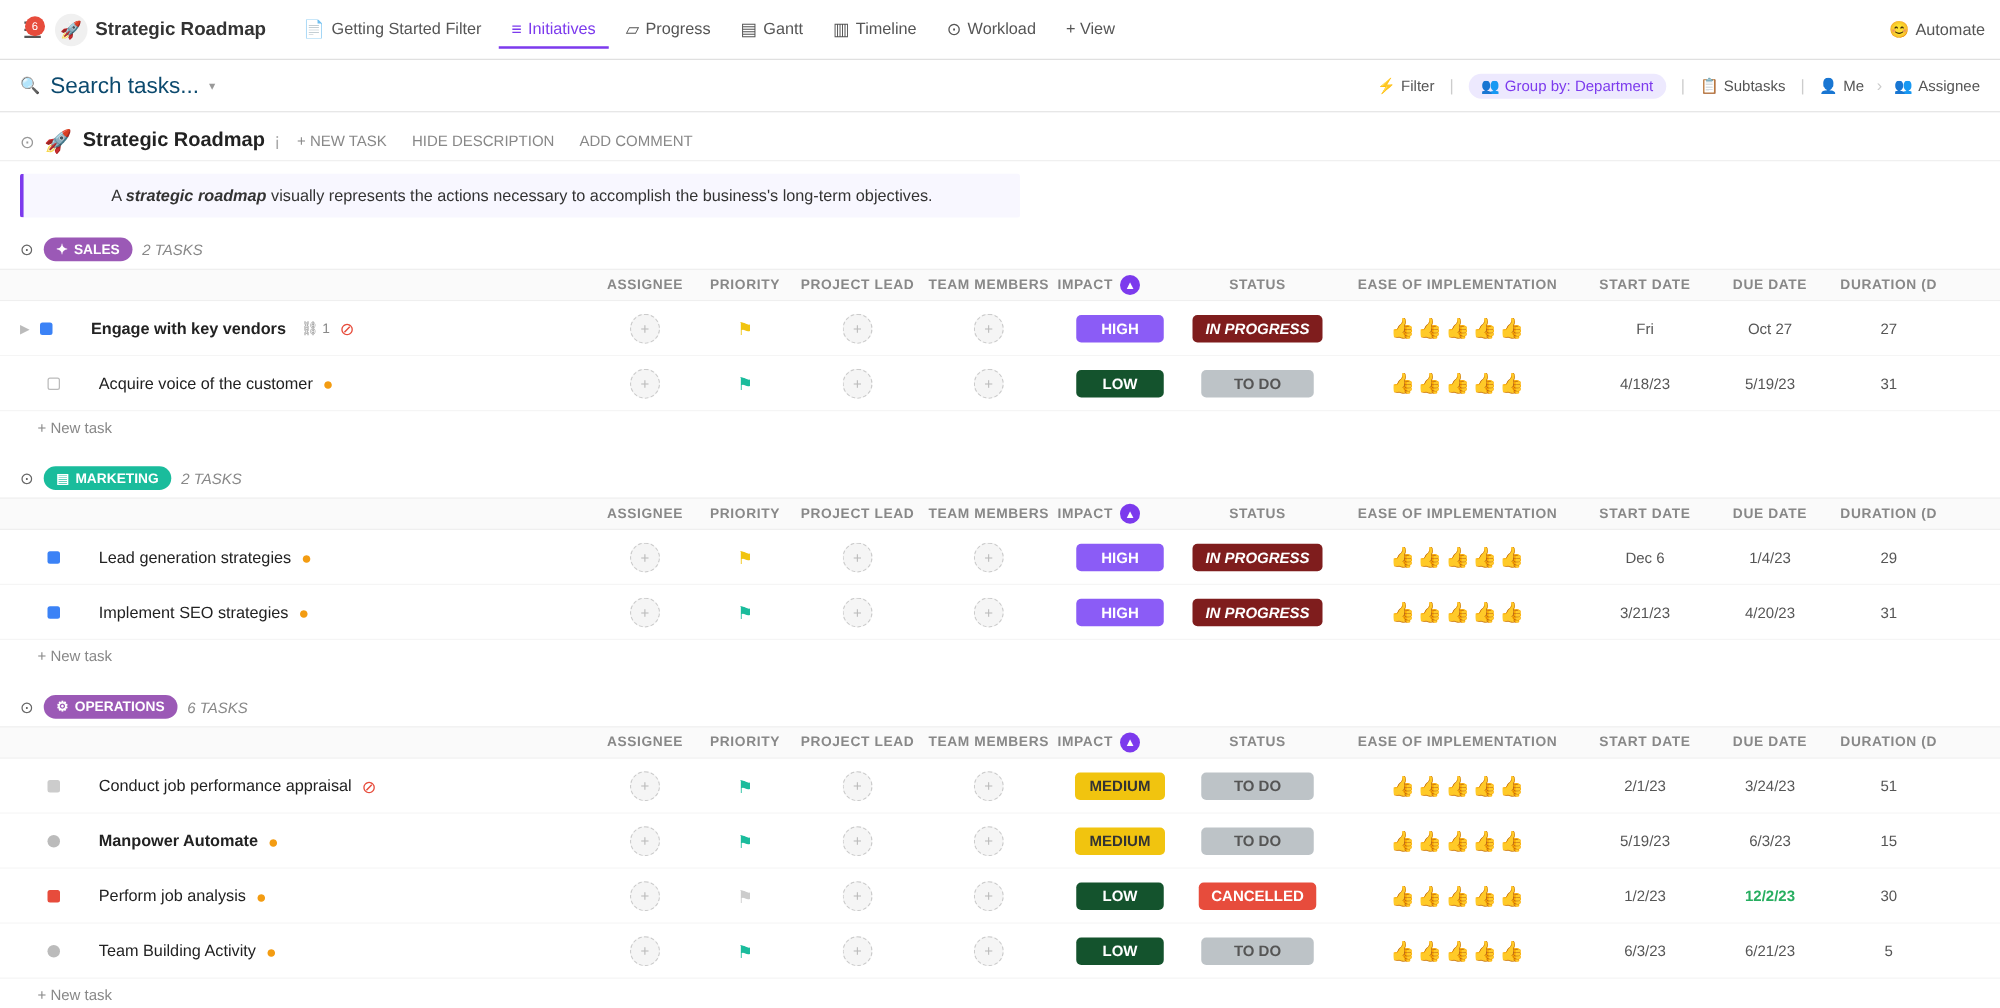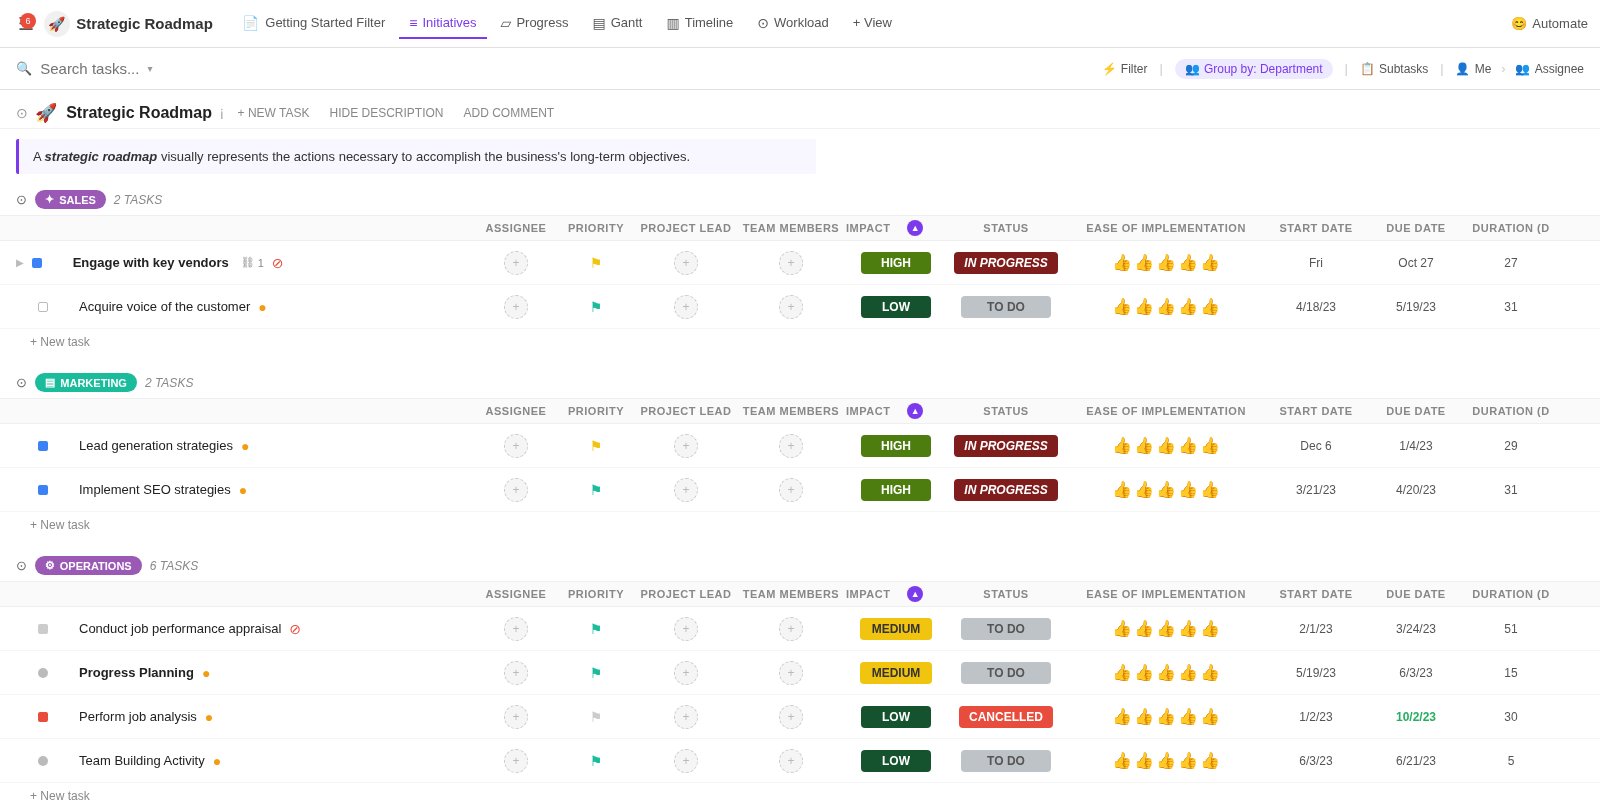--- a/index.html
+++ b/index.html
@@ -31,21 +31,21 @@
 
     
     .project-header { padding: 12px 16px 4px 16px; display: flex; align-items: center; gap: 8px; border-bottom: 1px solid #f0f0f0; }
     .project-header-collapse { color: #999; cursor: pointer; font-size: 14px; }
     .project-icon { font-size: 18px; }
     .project-title { font-size: 16px; font-weight: 600; color: #222; }
     .project-info-icon { color: #aaa; cursor: pointer; font-size: 14px; }
     .project-action { color: #888; font-size: 12px; cursor: pointer; padding: 3px 6px; }
 
     
-    .description-box { margin: 10px 16px; border-left: 3px solid #7c3aed; background: #f8f7ff; padding: 10px 14px; border-radius: 2px; font-size: 13px; color: #333; max-width: 800px; }
+    .description-box { margin: 10px 16px; border-left: 3px solid #7c3aed; background: #f8f7ff; padding: 10px 14px; border-radius: 2px; font-size: 13px; color: #333; max-width: 800px; text-align: center; }
     .description-box strong { font-weight: 700; font-style: italic; }
 
     
     .section { margin-top: 8px; }
 
     
     .section-header { display: flex; align-items: center; gap: 8px; padding: 6px 16px; background: #fff; }
     .section-collapse { color: #666; cursor: pointer; font-size: 13px; }
     .section-tag { display: flex; align-items: center; gap: 5px; padding: 3px 10px; border-radius: 12px; font-size: 11px; font-weight: 700; color: #fff; cursor: pointer; }
     .section-tag-sales { background: #9b59b6; }
@@ -75,21 +75,21 @@
 
     .assignee-cell, .priority-cell, .lead-cell, .members-cell { display: flex; justify-content: center; align-items: center; }
     .avatar-circle { width: 24px; height: 24px; border-radius: 50%; border: 1px dashed #ccc; background: #f5f5f5; display: flex; align-items: center; justify-content: center; color: #bbb; font-size: 12px; cursor: pointer; }
     .flag-icon { font-size: 14px; cursor: pointer; }
     .flag-yellow { color: #f1c40f; }
     .flag-cyan { color: #1abc9c; }
     .flag-gray { color: #ccc; }
 
     .impact-cell { display: flex; justify-content: center; }
     .impact-badge { padding: 4px 12px; border-radius: 4px; font-size: 12px; font-weight: 700; color: #fff; min-width: 70px; text-align: center; }
-    .impact-high { background: #4d7c0f; }
+    .impact-high { background: #8b5cf6; }
     .impact-medium { background: #f1c40f; color: #333; }
     .impact-low { background: #14532d; }
 
     .status-cell { display: flex; justify-content: center; }
     .status-badge { padding: 4px 10px; border-radius: 4px; font-size: 12px; font-weight: 700; color: #fff; min-width: 90px; text-align: center; }
     .status-inprogress { background: #7f1d1d; font-style: italic; }
     .status-todo { background: #bdc3c7; color: #555; }
     .status-cancelled { background: #e74c3c; }
 
     .ease-cell { display: flex; justify-content: center; align-items: center; gap: 2px; }
@@ -97,21 +97,21 @@
     .thumb-active { color: #f1c40f; }
     .thumb-inactive { color: #ddd; }
 
     .date-cell { text-align: center; font-size: 12px; color: #555; }
     .date-green { color: #27ae60; font-weight: 600; }
     .duration-cell { text-align: center; font-size: 12px; color: #555; }
 
     .new-task-row { padding: 6px 16px 10px 30px; color: #888; font-size: 12px; cursor: pointer; }
 
     
-    .impact-sort { display: inline-flex; align-items: center; gap: 17px; }
+    .impact-sort { display: inline-flex; align-items: center; gap: 6px; }
     .sort-arrow { background: #7c3aed; color: #fff; border-radius: 50%; width: 16px; height: 16px; font-size: 9px; display: inline-flex; align-items: center; justify-content: center; }
   </style>
 </head>
 <body>
 
 <div class="top-nav">
   <div class="nav-ham-wrap">
     <div class="nav-hamburger">☰</div>
     <div class="nav-badge">6</div>
   </div>
@@ -150,21 +150,21 @@
 
   <div class="nav-spacer"></div>
   <div class="nav-automate">
     <span>😊</span>
     <span>Automate</span>
   </div>
 </div>
 
 <div class="filter-bar">
   <span style="color:#bbb;">🔍</span>
-  <span style="color:#737373;font-size:15px;cursor:text;">Search tasks...</span>
+  <span style="color:#0c4a6e;font-size:18px;cursor:text;">Search tasks...</span>
   <span class="search-chevron">▾</span>
   <div class="filter-spacer"></div>
   <div class="filter-btn">
     <span>⚡</span>
     <span>Filter</span>
   </div>
   <span class="filter-sep">|</span>
   <div class="filter-btn-active">
     <span>👥</span>
     <span>Group by: Department</span>
@@ -475,21 +475,21 @@
       </div>
       <div class="date-cell">2/1/23</div>
       <div class="date-cell">3/24/23</div>
       <div class="duration-cell">51</div>
     </div>
 
     <div class="table-row">
       <div class="task-name-cell">
         <span style="width:14px"></span>
         <div class="task-square" style="background:#bbb;width:10px;height:10px;border-radius:50%;"></div>
-        <span class="task-name task-name-bold">Progress Planning</span>
+        <span class="task-name task-name-bold">Manpower Automate</span>
         <span class="task-dot-yellow">●</span>
       </div>
       <div class="assignee-cell">
           <div class="avatar-circle">+</div>
         </div>
       <div class="priority-cell">
           <span class="flag-icon flag-cyan">⚑</span>
         </div>
       <div class="lead-cell">
           <div class="avatar-circle">+</div>
@@ -541,21 +541,21 @@
         <span class="status-badge status-cancelled">CANCELLED</span>
       </div>
       <div class="ease-cell">
         <span class="thumb thumb-active">👍</span>
         <span class="thumb thumb-active">👍</span>
         <span class="thumb thumb-inactive">👍</span>
         <span class="thumb thumb-inactive">👍</span>
         <span class="thumb thumb-inactive">👍</span>
       </div>
       <div class="date-cell">1/2/23</div>
-      <div class="date-cell date-green">10/2/23</div>
+      <div class="date-cell date-green">12/2/23</div>
       <div class="duration-cell">30</div>
     </div>
 
     <div class="table-row">
       <div class="task-name-cell">
         <span style="width:14px"></span>
         <div class="task-square" style="background:#bbb;width:10px;height:10px;border-radius:50%;"></div>
         <span class="task-name task-name-normal">Team Building Activity</span>
         <span class="task-dot-yellow">●</span>
       </div>

